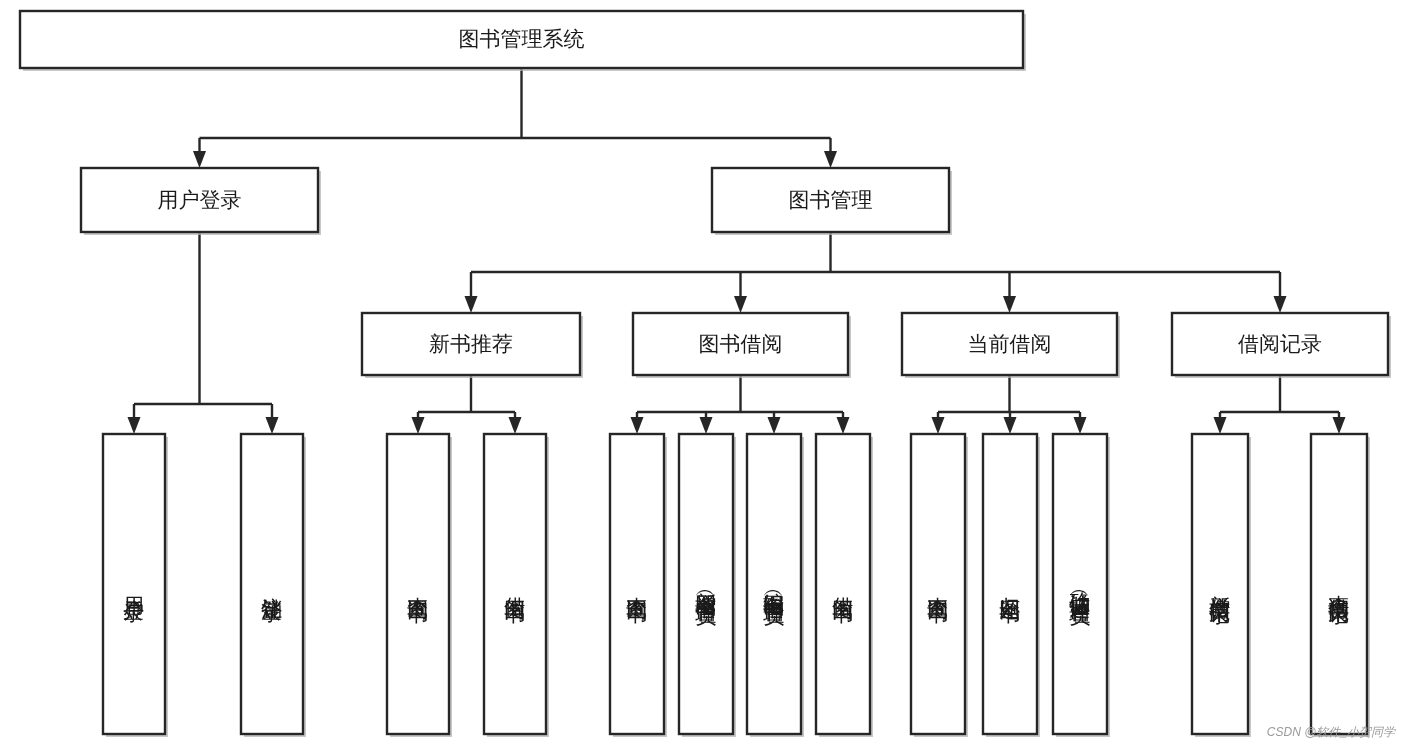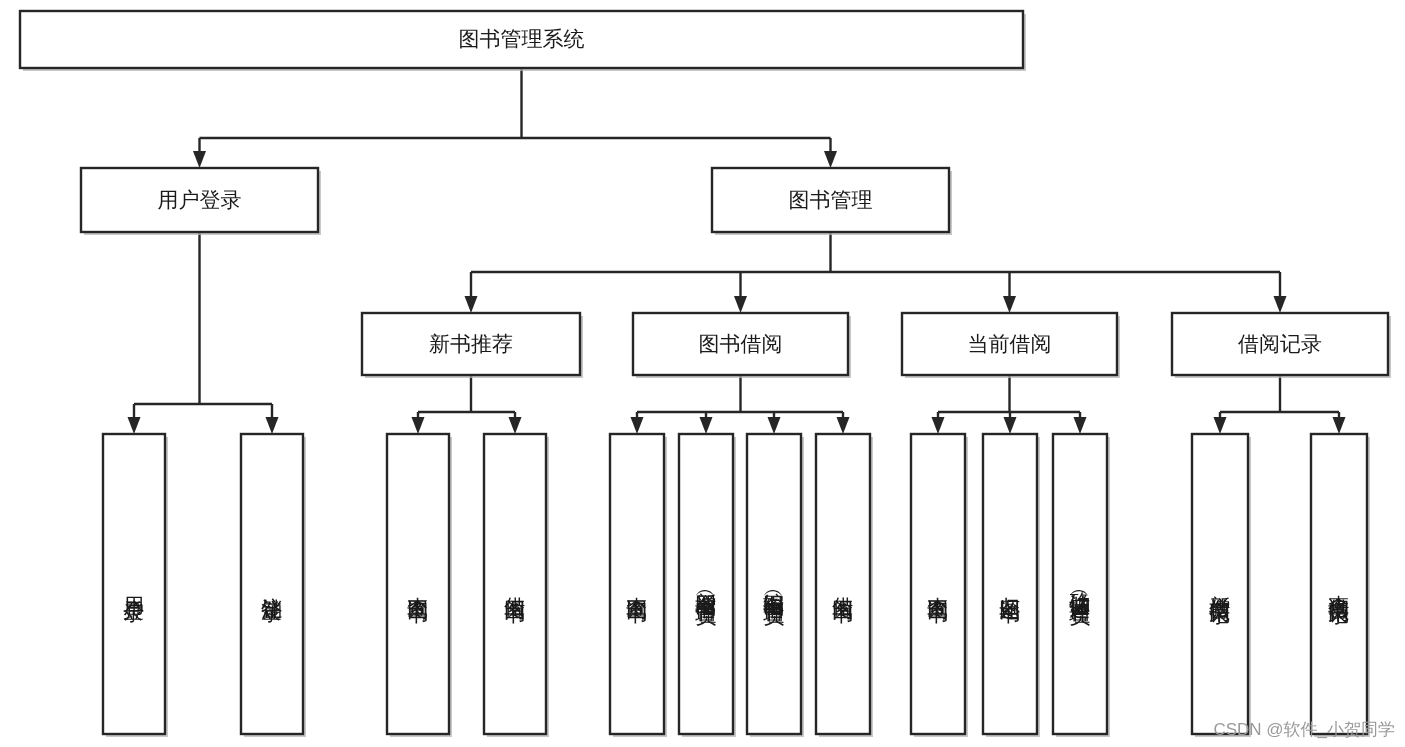--- a/index.html
+++ b/index.html
@@ -67,24 +67,25 @@
     line-height: 1.22;
     color: #1a1a1a;
     letter-spacing: 2px;
     white-space: nowrap;
   }
   .watermark {
     position: absolute;
     right: 10px;
     bottom: 6px;
     font-family: "Liberation Sans", sans-serif;
-    font-size: 17px;
+    font-size: 12px;
     color: #9a9a9a;
     user-select: none;
     white-space: nowrap;
+    font-style: italic;
   }
 </style>
 </head>
 <body>
 
 <div id="diagram-root">
   <svg class="diagram" viewBox="0 0 1405 747" xmlns="http://www.w3.org/2000/svg">
     <g id="edges-layer">
         <path d="M 521.5 68 L 521.5 138" class="edge"></path>
         <path d="M 199.5 138 L 830.5 138" class="edge"></path>

